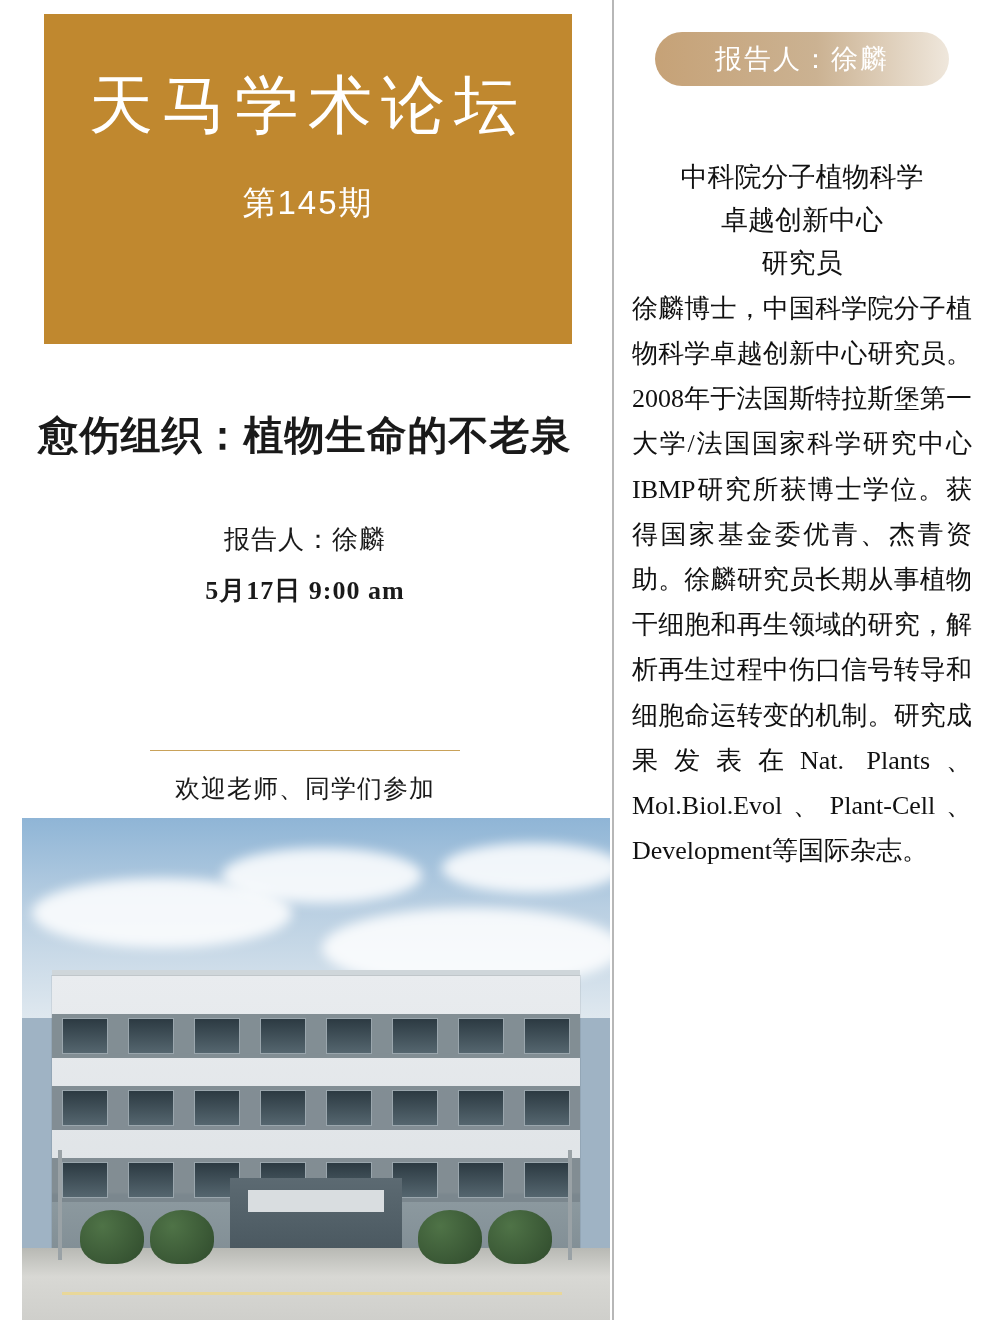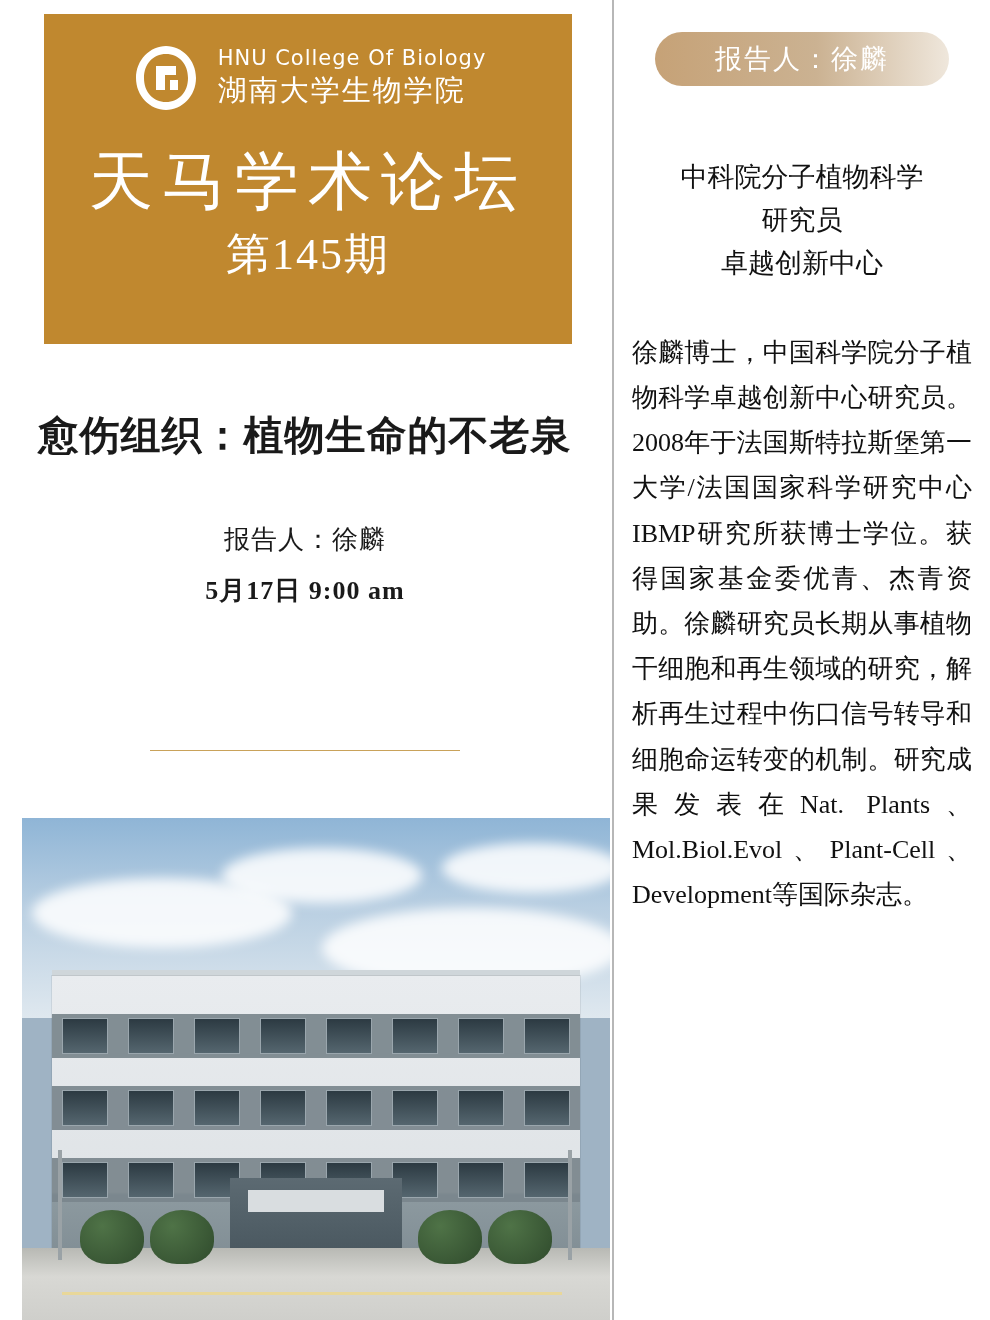--- a/index.html
+++ b/index.html
@@ -69,30 +69,30 @@
     font-size: 29px;
     letter-spacing: 2px;
     line-height: 1.25;
     white-space: nowrap;
     margin-top: 2px;
   }
   .banner-title {
     color: #ffffff;
     font-size: 64px;
     letter-spacing: 9px;
-    margin-top: 24px;
+    margin-top: 48px;
     font-family: "Liberation Serif", serif;
     white-space: nowrap;
   }
   .banner-issue {
     color: #ffffff;
-    font-size: 44px;
+    font-size: 33px;
     letter-spacing: 2px;
-    margin-top: 0;
-    font-family: Liberation Serif, serif;
+    margin-top: 32px;
+    font-family: Liberation Sans, sans-serif;
     white-space: nowrap;
   }
   .talk-title {
     position: absolute;
     top: 408px;
     left: 0;
     width: 610px;
     text-align: center;
     font-size: 40px;
     font-weight: bold;
@@ -290,64 +290,51 @@
   }
   .affiliation {
     margin-top: 70px;
     text-align: center;
     font-size: 27px;
     line-height: 1.6;
     color: #111;
     font-family: "Liberation Serif", serif;
   }
   .bio {
-    margin-top: 44px;
     padding: 0 8px;
     font-size: 26px;
     line-height: 1.74;
     color: #111;
     text-align: justify;
     text-justify: inter-character;
     font-family: "Liberation Serif", serif;
   }
 </style>
 </head>
 <body>
 
 <div class="poster">
 
   <div class="left-col">
 
     <div class="banner">
-      <div class="logo-row">
-        <div class="logo-mark">
-          <svg width="72" height="72" viewBox="0 0 72 72" aria-hidden="true">
-            <path d="M36 4 C20 4 6 18 6 36 C6 54 20 68 36 68 C52 68 66 54 66 36 C66 18 52 4 36 4 Z M36 12 C49 12 58 22 58 36 C58 50 49 60 36 60 C23 60 14 50 14 36 C14 22 23 12 36 12 Z" fill="#ffffff"></path>
-            <path d="M26 24 L46 24 L46 33 L35 33 L35 48 L26 48 Z" fill="#ffffff"></path>
-            <path d="M40 38 L48 38 L48 48 L40 48 Z" fill="#ffffff"></path>
-          </svg>
-        </div>
-        <div class="logo-text">
-          <div class="logo-en">HNU College Of Biology</div>
-          <div class="logo-cn">湖南大学生物学院</div>
-        </div>
-      </div>
       <div class="banner-title">天马学术论坛</div>
       <div class="banner-issue">第145期</div>
     </div>
 
     <div class="talk-title">愈伤组织：植物生命的不老泉</div>
 
     <div class="meta">
       <div class="meta-line">报告人：徐麟</div>
       <div class="meta-line bold">5月17日 9:00 am</div>
     </div>
 
     <div class="divider"></div>
 
+    <div class="welcome">欢迎老师、同学们参加</div>
 
     <div class="photo">
       <div class="sky"></div>
       <div class="cloud c1"></div>
       <div class="cloud c2"></div>
       <div class="cloud c3"></div>
       <div class="cloud c4"></div>
       <div class="roofline"></div>
       <div class="building"></div>
 
@@ -400,20 +387,20 @@
     </div>
   </div>
 
   <div class="v-divider"></div>
 
   <div class="right-col">
     <div class="speaker-pill">报告人：徐麟</div>
 
     <div class="affiliation">
       <div>中科院分子植物科学</div>
+      <div>卓越创新中心</div>
       <div>研究员</div>
-      <div>卓越创新中心</div>
     </div>
 
     <div class="bio">徐麟博士，中国科学院分子植物科学卓越创新中心研究员。2008年于法国斯特拉斯堡第一大学/法国国家科学研究中心IBMP研究所获博士学位。获得国家基金委优青、杰青资助。徐麟研究员长期从事植物干细胞和再生领域的研究，解析再生过程中伤口信号转导和细胞命运转变的机制。研究成果发表在Nat. Plants、Mol.Biol.Evol、Plant-Cell、Development等国际杂志。</div>
   </div>
 
 </div>
 
 </body></html>

